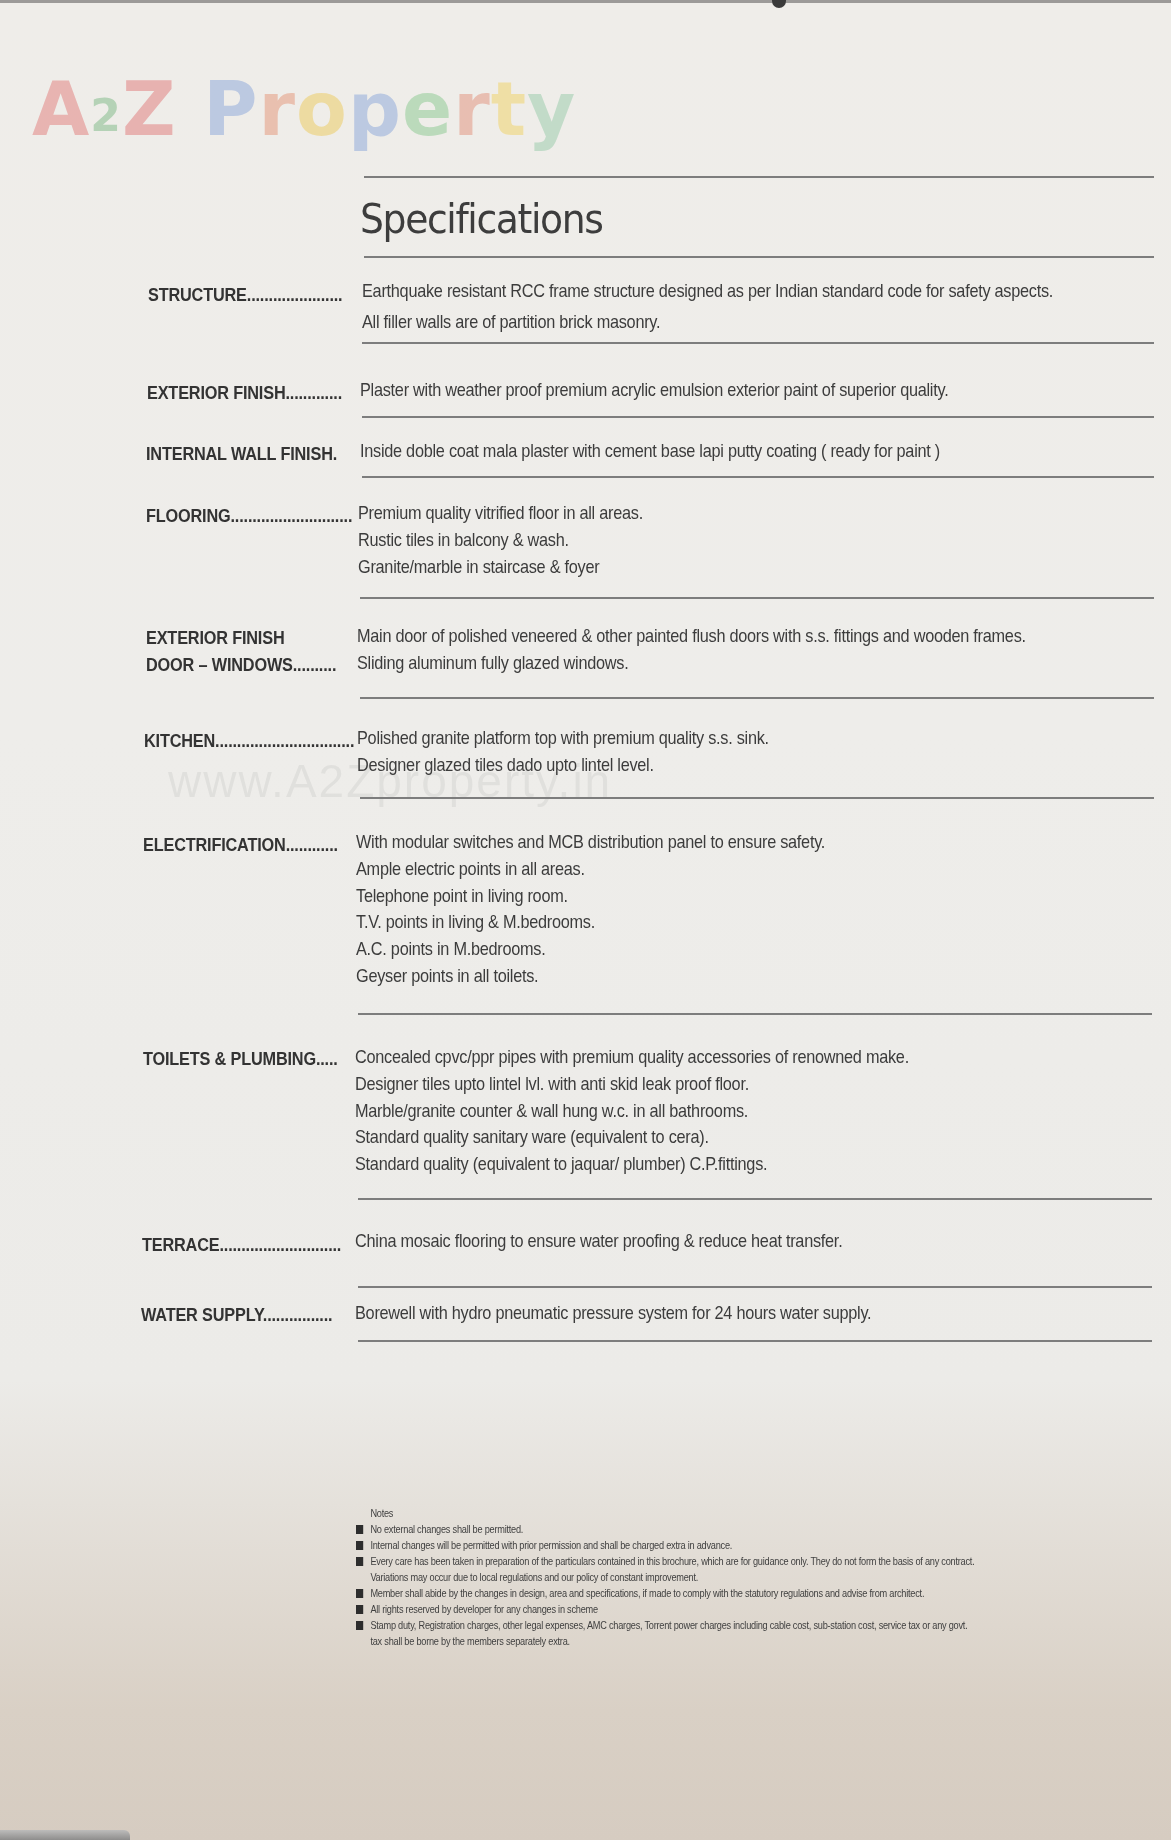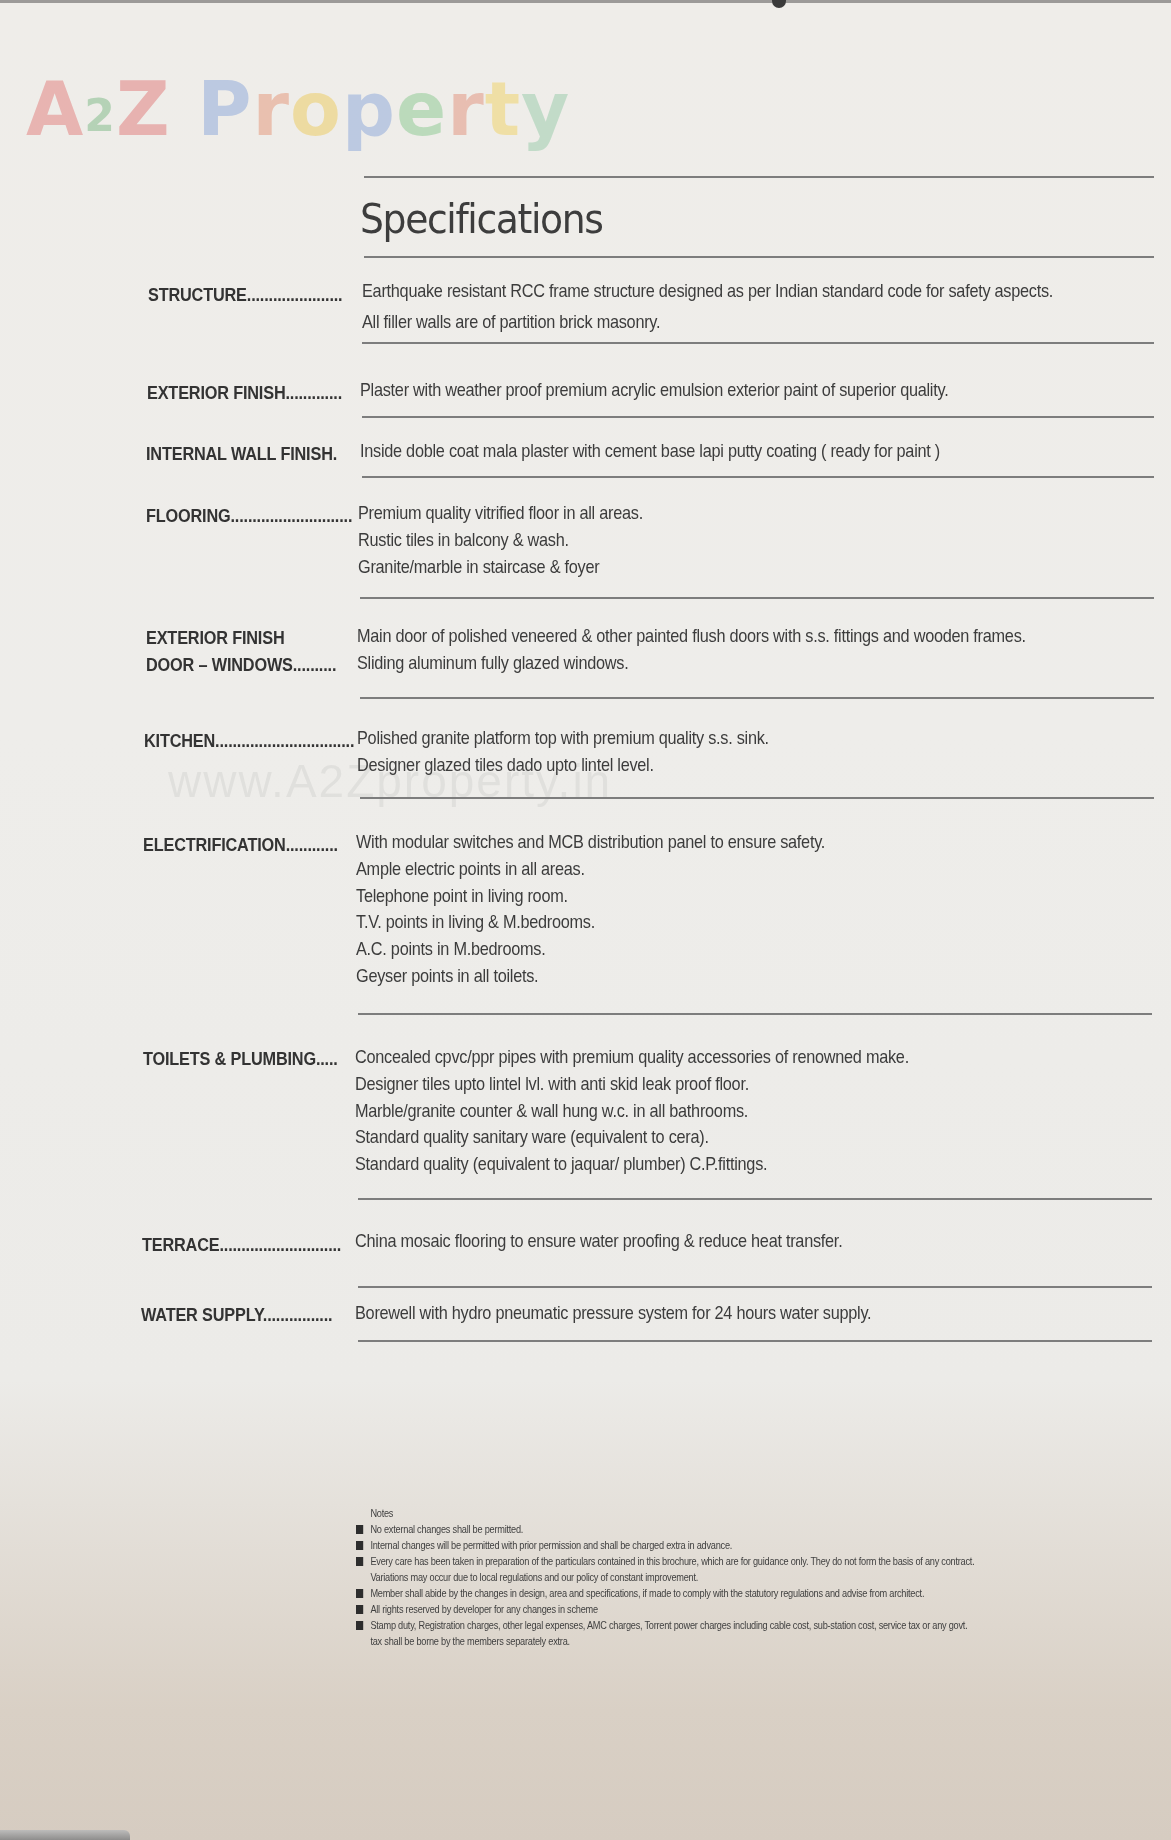--- a/index.html
+++ b/index.html
@@ -6,21 +6,21 @@
   body {
     width: 1171px; height: 1840px; overflow: hidden; position: relative;
     background: linear-gradient(180deg, #efede9 0%, #eeedea 40%, #ecebe8 75%, #d9d0c5 93%, #d6ccc1 100%);
     font-family: "Liberation Sans", sans-serif;
     color: #3a3a3a;
   }
   .top-edge { position: absolute; left: 0; top: 0; width: 1171px; height: 3px; background: #9c9a98; }
   .top-notch { position: absolute; left: 772px; top: 0; width: 14px; height: 8px; border-radius: 0 0 7px 7px; background: #3a3a3a; }
   .bottom-shadow { position: absolute; left: 0; bottom: 0; width: 130px; height: 10px; background: linear-gradient(180deg, #bdbcbb, #8e8d8c); border-radius: 0 6px 0 0; }
 
-  .logo { position: absolute; left: 26px; top: 72px; font-family: "DejaVu Sans", sans-serif; font-weight: bold; font-size: 74px; letter-spacing: 1px; line-height: 1; opacity: 0.45; }
+  .logo { position: absolute; left: 32px; top: 72px; font-family: "DejaVu Sans", sans-serif; font-weight: bold; font-size: 74px; letter-spacing: 1px; line-height: 1; opacity: 0.45; }
   .logo span { display: inline-block; }
   .logo .two { font-size: 44px; vertical-align: 4px; }
 
   .rule { position: absolute; height: 1.5px; background: #7d7d7d; }
   .page-title { position: absolute; left: 360px; top: 195px; font-family: "DejaVu Sans", sans-serif; font-size: 41px; font-weight: normal; color: #3d3d3d; letter-spacing: -1.5px; transform: scaleX(0.92); transform-origin: left; }
   .spec-label { position: absolute; font-weight: bold; font-size: 18.5px; color: #333; transform: scaleX(0.88); transform-origin: left; white-space: nowrap; letter-spacing: -0.2px; }
   .spec-lines { position: absolute; font-size: 18.5px; color: #3c3c3c; transform: scaleX(0.88); transform-origin: left; white-space: nowrap; letter-spacing: -0.3px; }
   .spec-lines div { height: 26.8px; line-height: 26.8px; }
   .spec-label div { height: 26.8px; line-height: 26.8px; }
 

